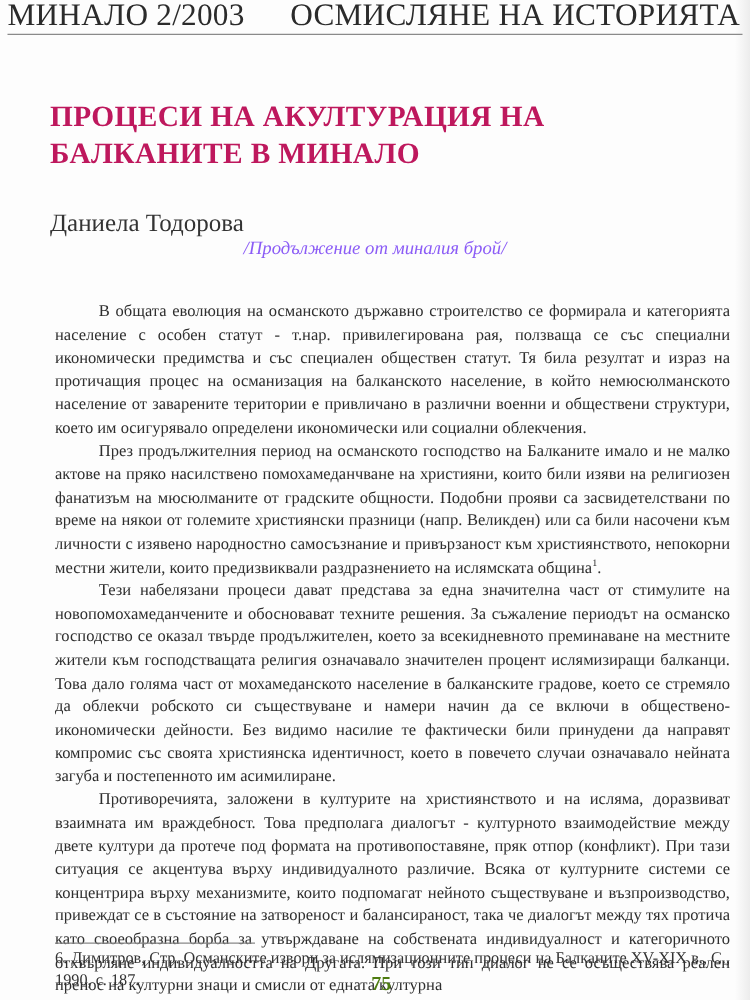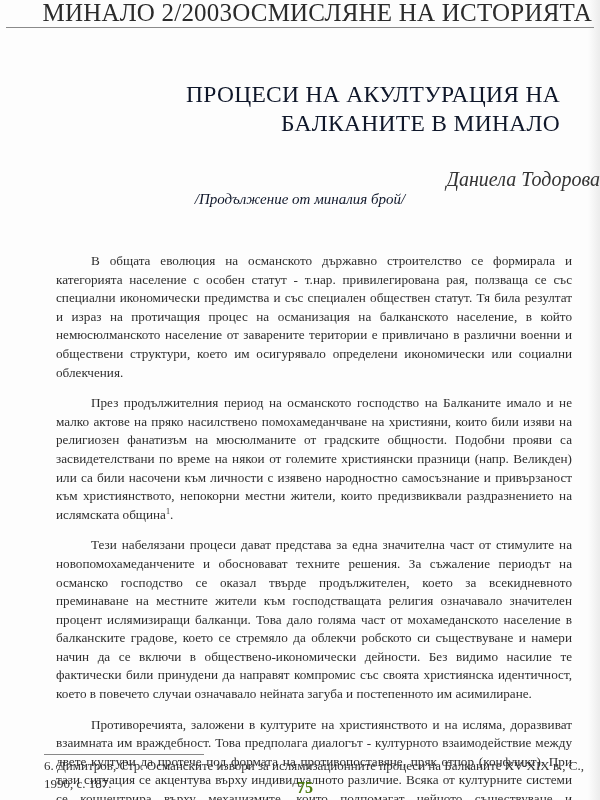--- a/index.html
+++ b/index.html
@@ -3,45 +3,45 @@
   <meta charset="utf-8">
   <style>
     html, body { margin:0; padding:0; }
     body {
       width:600px; height:800px; background:#fdfdfd; overflow:hidden; position:relative;
       font-family: "Liberation Serif", "DejaVu Serif", serif; color:#2a2a2a;
     }
     .right-shade { position:absolute; top:0; right:0; width:12px; height:800px; background:linear-gradient(to right,#fdfdfd,#ececec); }
     .running-head {
       position:absolute; left:6px; top:0; width:588px; height:26px;
-      display:flex; justify-content:flex-end; align-items:flex-end;
+      display:flex; justify-content:space-between; align-items:flex-end;
       font-size:25px; line-height:26px; color:#2b2b2b; letter-spacing:0.2px;
       border-bottom:1.5px solid #8a8a8a; padding-bottom:1px;
     }
     .running-head .left { padding-left:0; }
     .running-head .right { padding-right:2px;margin-top:16px; }
     .title {
-      position:absolute; left:40px; top:80px; width:520px; text-align:right;
-      font-weight:normal; font-size:23.5px; line-height:29px; color:#0f172a; letter-spacing:0.3px;
+      position:absolute; left:40px; top:80px; width:520px; text-align:left;
+      font-weight:bold; font-size:23.5px; line-height:29px; color:#be185d; letter-spacing:0.3px;
     }
     .author {
-      position:absolute; left:0; top:168px; width:600px; text-align:right;
-      font-style:italic; font-size:20px; line-height:22px; color:#333;
+      position:absolute; left:0; top:168px; width:600px; text-align:left;
+      font-size:20px; line-height:22px; color:#333;
       padding-left:40px; box-sizing:border-box;
     }
     .subtitle {
       position:absolute; left:0; top:190px; width:600px; text-align:center;
-      font-style:italic; font-size:15px; line-height:18px; color:#0f172a;
+      font-style:italic; font-size:15px; line-height:18px; color:#8b5cf6;
       box-sizing:border-box;
     }
     .body-text {
       position:absolute; left:44px; top:240px; width:540px;
       font-size:13.2px; line-height:18.6px; color:#2e2e2e; text-align:justify;
     }
-    .body-text p { margin:12px; text-indent:35px; }
+    .body-text p { margin:0; text-indent:35px; }
     .body-text sup { font-size:8px; line-height:0; }
     .fn-rule {
       position:absolute; left:44px; top:754px; width:160px; border-top:1px solid #888;
     }
     .footnote {
       position:absolute; left:44px; top:757px; width:540px;
       font-size:13px; line-height:18px; color:#333; text-align:justify;
     }
     .page-number {
       position:absolute; left:0; top:778px; width:600px; text-align:center;

